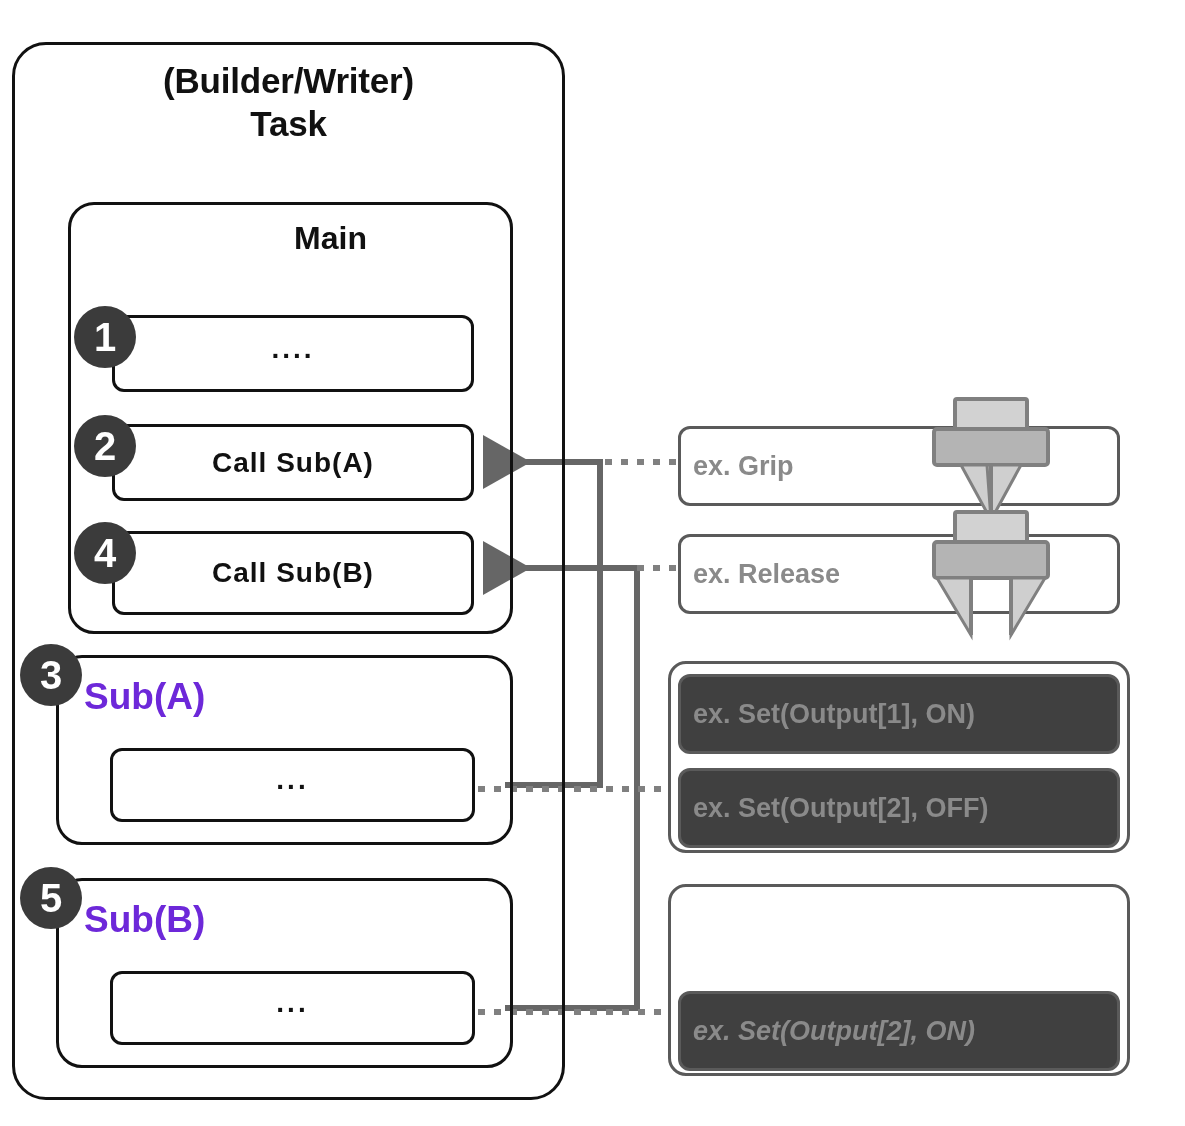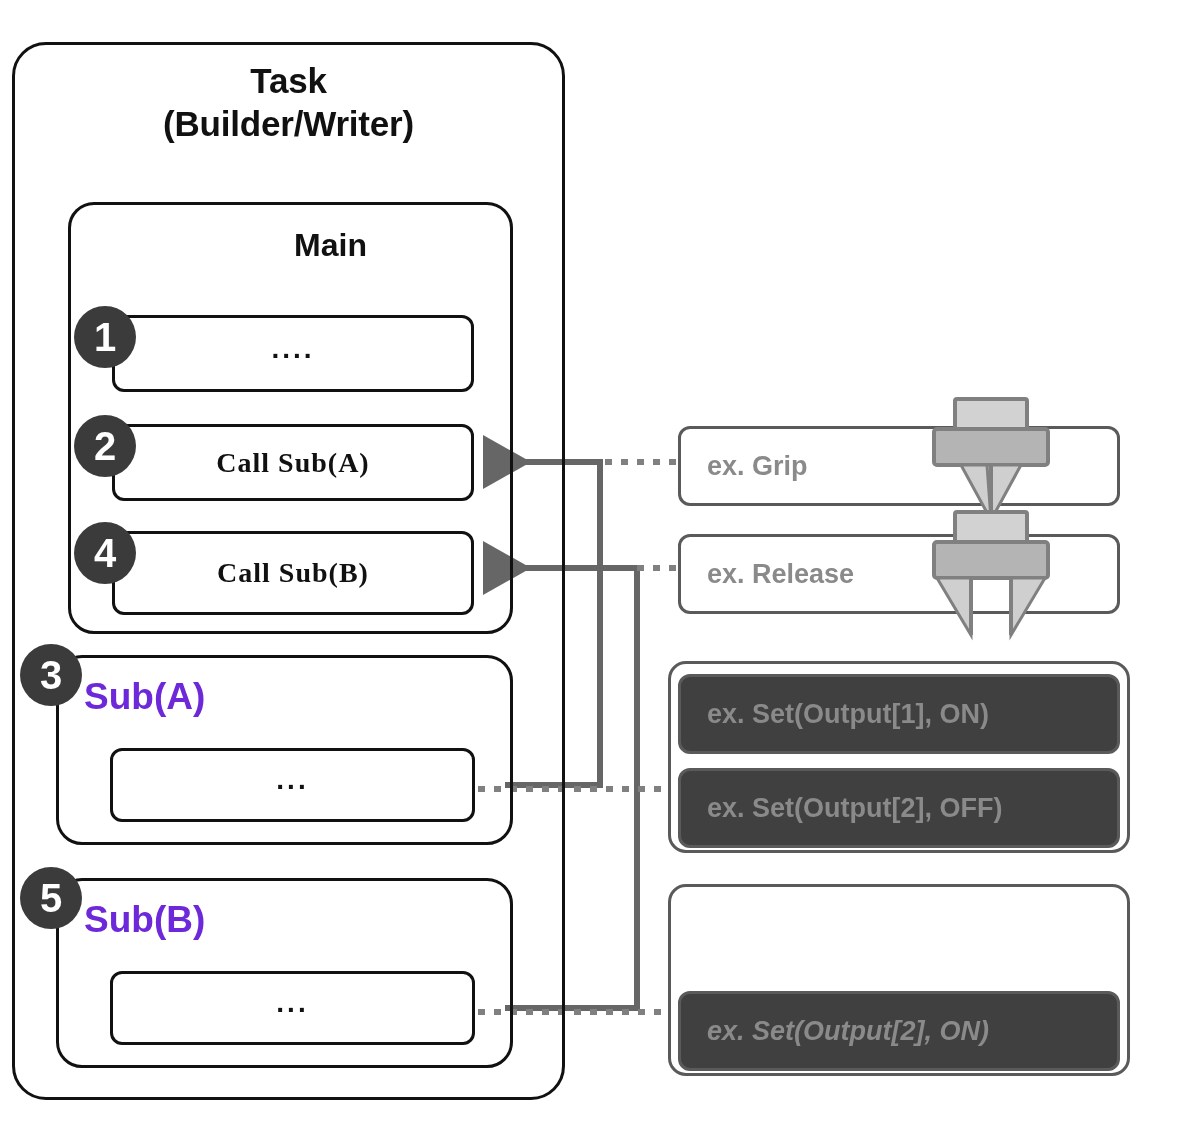--- a/index.html
+++ b/index.html
@@ -51,21 +51,20 @@
     box-sizing:border-box;
   }
   .main-title{
     position:absolute;
     left:68px; top:220px;
     width:525px;
     text-align:center;
     font-size:32px;
     font-weight:bold;
     color:#111111;
-    margin-top:7px;
   }
   .sub-box{
     position:absolute;
     border:3px solid #111111;
     border-radius:26px;
     box-sizing:border-box;
   }
   .sub-a{ left:56px; top:655px; width:457px; height:190px; }
   .sub-b{ left:56px; top:878px; width:457px; height:190px; }
   .sub-title{
@@ -87,21 +86,20 @@
     display:flex;
     align-items:center;
     justify-content:center;
     background:#ffffff;
   }
   .step-label{
     font-size:28px;
     font-weight:bold;
     color:#111111;
     letter-spacing:1px;
-    font-family:Liberation Serif, serif;
   }
   .dots-label{
     font-size:28px;
     font-weight:bold;
     color:#111111;
     letter-spacing:3px;
     line-height:0.4;
     padding-bottom:10px;
   }
   .s1{ left:112px; top:315px; width:362px; height:77px; }
@@ -138,21 +136,21 @@
     border-radius:12px;
     box-sizing:border-box;
     display:flex;
     align-items:center;
     background:#ffffff;
   }
   .ex-text{
     font-size:27px;
     font-weight:bold;
     color:#8a8a8a;
-    padding-left:26px;
+    padding-left:12px;
     white-space:nowrap;
   }
   .ex-grip{    left:678px; top:426px; width:442px; height:80px; }
   .ex-release{ left:678px; top:534px; width:442px; height:80px; }
 
   .ex-group{
     position:absolute;
     border:3px solid #5a5a5a;
     border-radius:18px;
     box-sizing:border-box;
@@ -218,22 +216,22 @@
       <line x1="478" y1="789" x2="668" y2="789" stroke="#808080" stroke-width="6" stroke-dasharray="7 9" stroke-linecap="butt"></line>
     </g>
 
     <g>
       <line x1="478" y1="1012" x2="668" y2="1012" stroke="#808080" stroke-width="6" stroke-dasharray="7 9" stroke-linecap="butt"></line>
     </g>
   </svg>
 
   <div class="task-box"></div>
   <div class="task-title">
+    <div>(Builder/Writer)</div>
     <div>Task</div>
-    <div>(Builder/Writer)</div>
   </div>
 
   <div class="main-box"></div>
   <div class="main-title">Main</div>
 
   <div class="step-box s1">
     <span class="dots-label">....</span>
   </div>
   <div class="badge b1">1</div>
 

